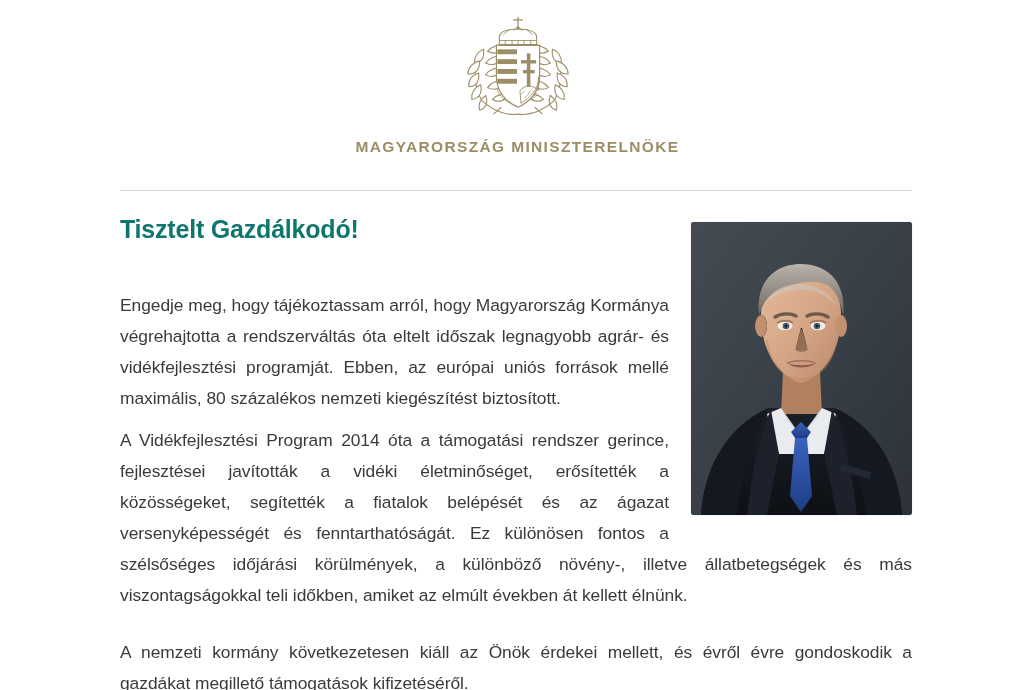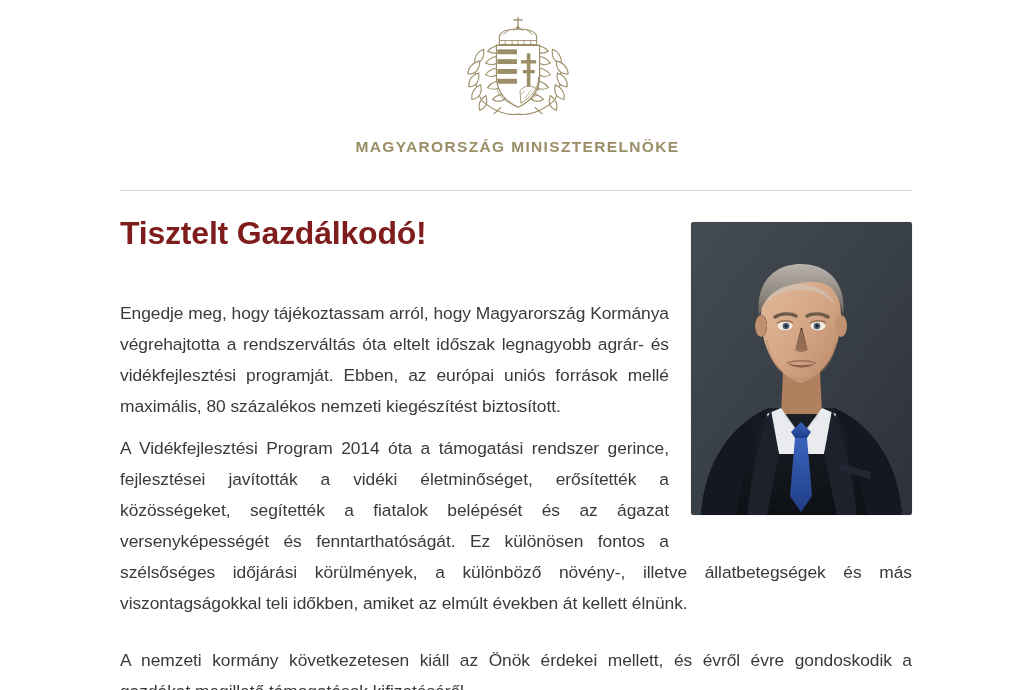--- a/index.html
+++ b/index.html
@@ -69,23 +69,23 @@
     margin: 8px 0 14px 22px;
     border-radius: 3px;
     overflow: hidden;
     position: relative;
     background: #3a4048;
     box-shadow: 0 0 0 1px rgba(0,0,0,0.04);
   }
   .portrait svg { display: block; width: 100%; height: 100%; }
 
   .page-title {
-    font-size: 32px;
+    font-size: 25px;
     font-weight: 700;
-    color: #7f1d1d;
+    color: #0f766e;
     letter-spacing: -0.2px;
     margin: 0;
     padding: 0;
     line-height: 1.2;
   }
 
   p.body-text {
     font-size: 17.4px;
     line-height: 31px;
     color: #3a3a3a;

